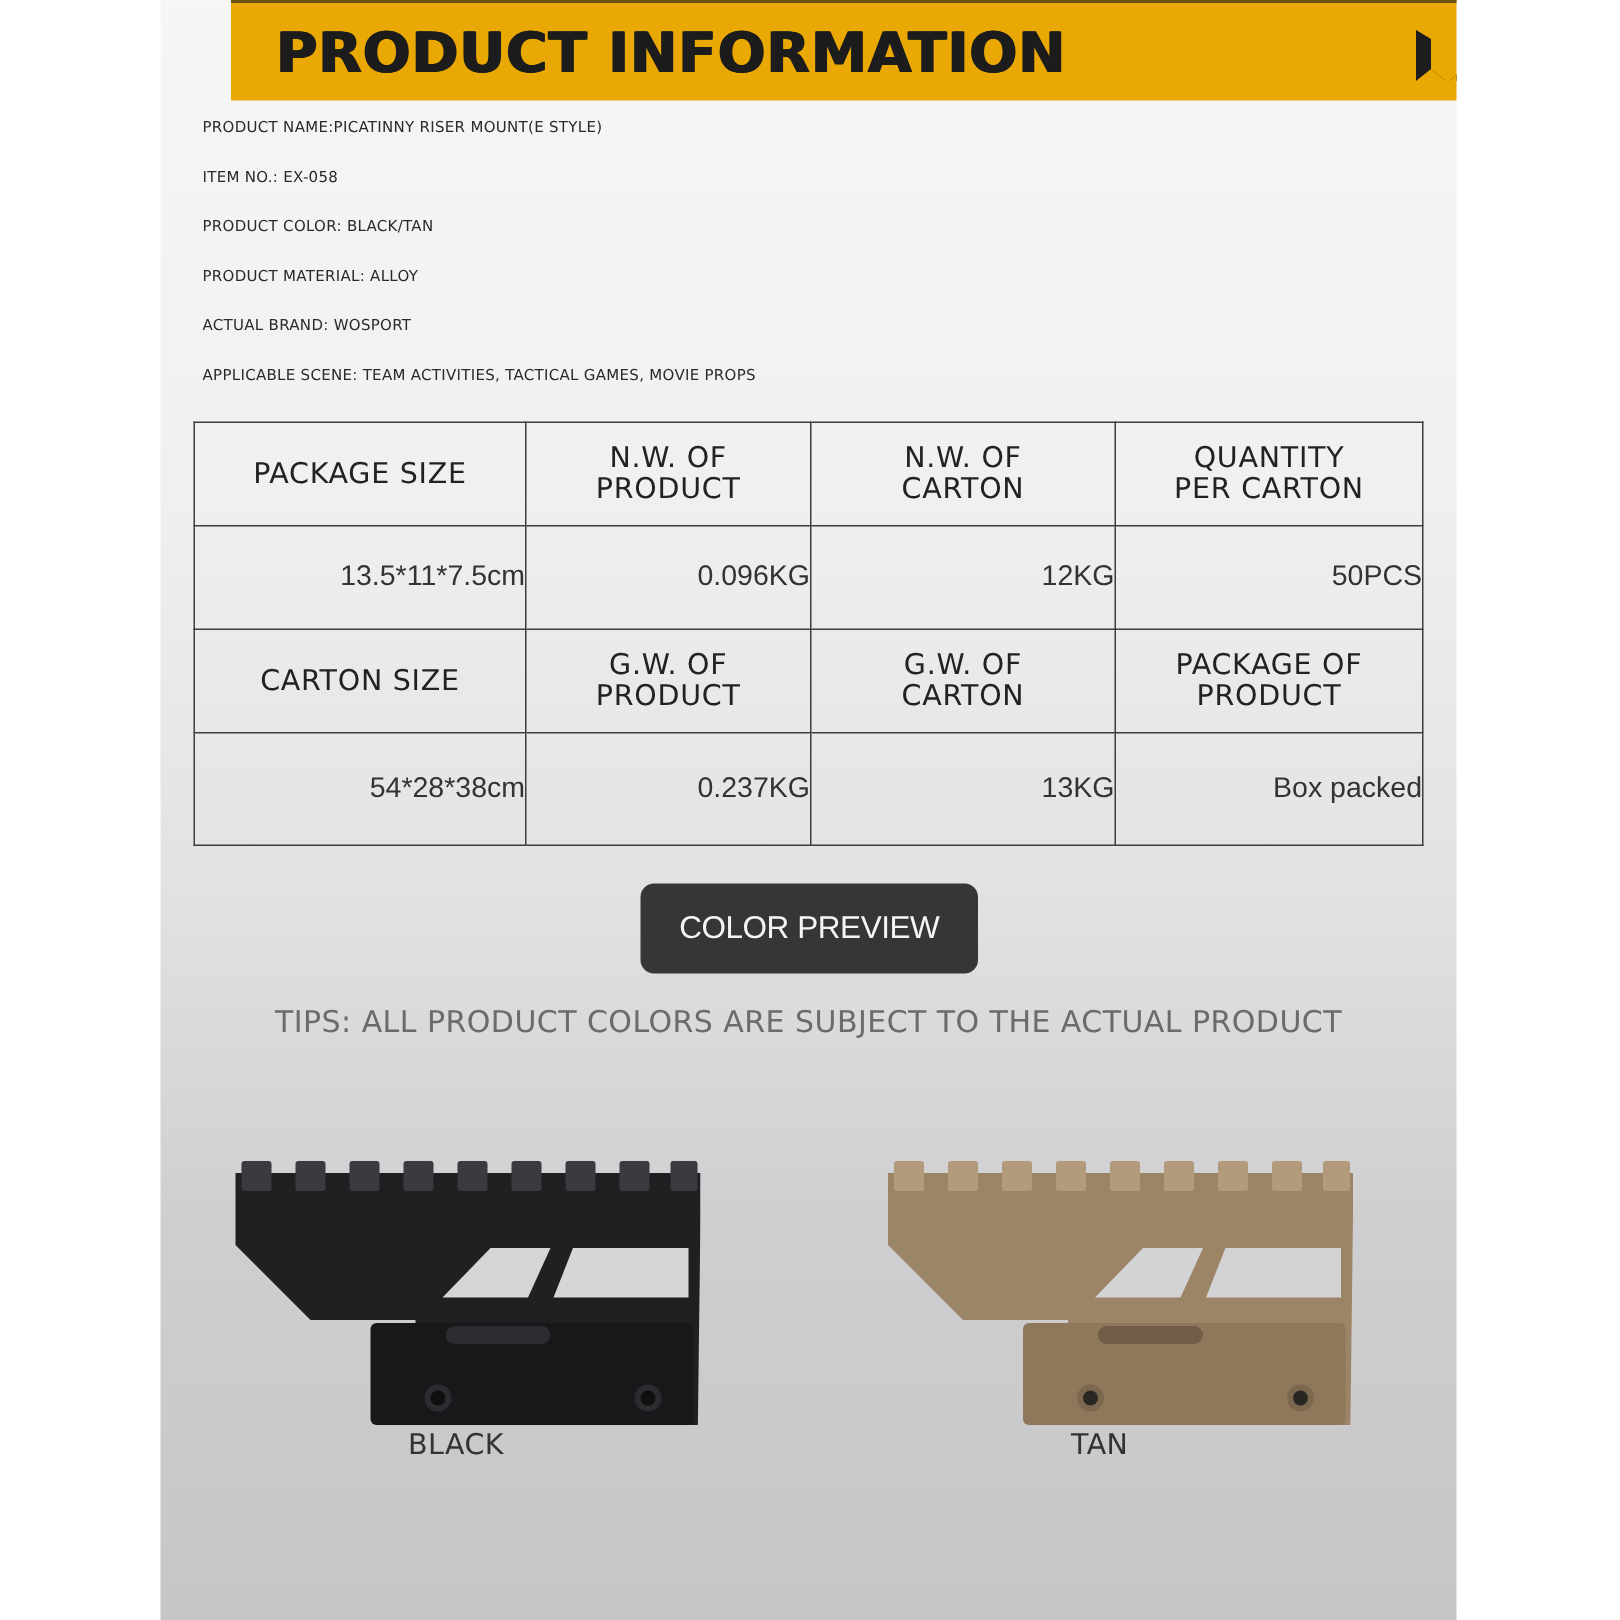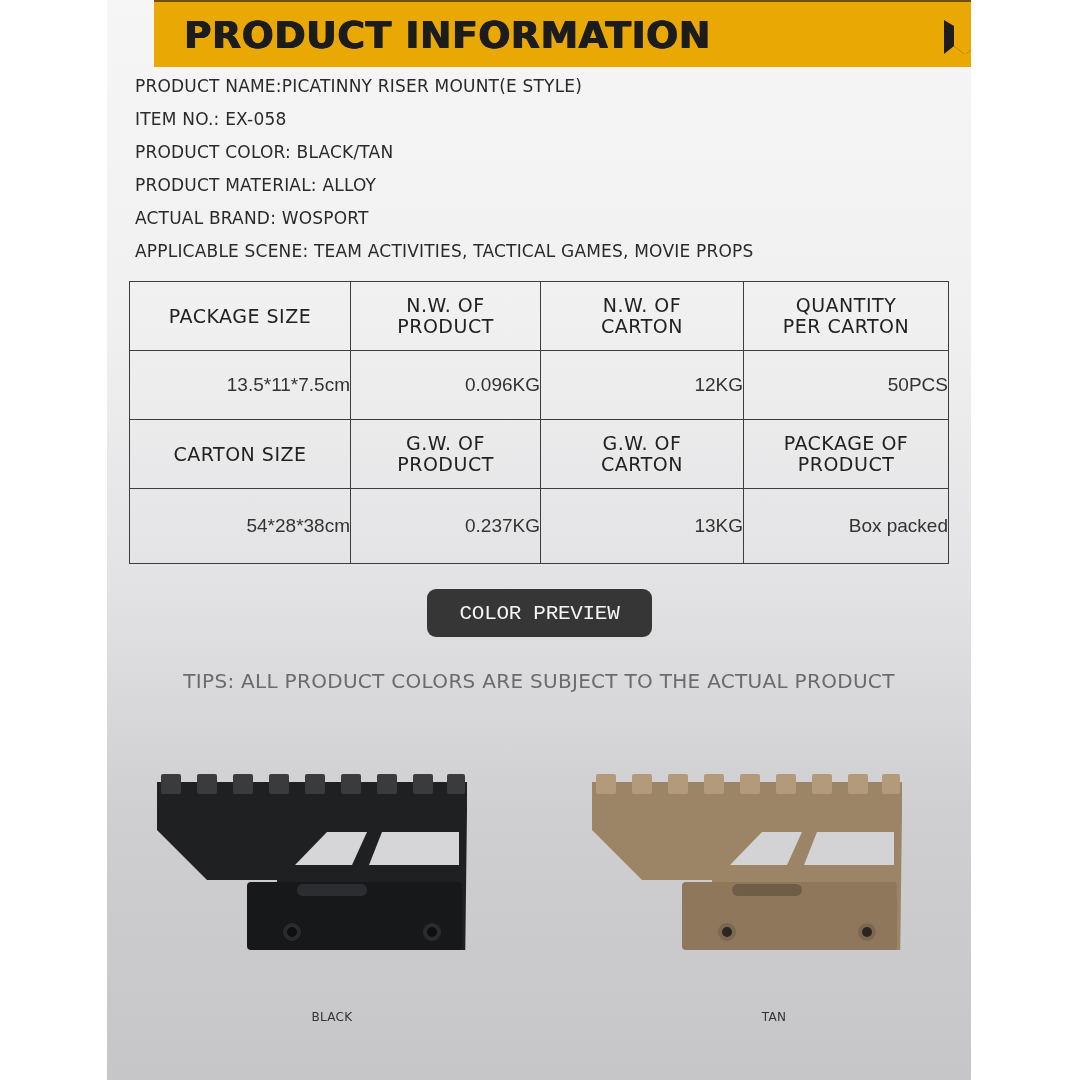--- a/index.html
+++ b/index.html
@@ -19,55 +19,55 @@
     position: absolute; left: 30px; top: 12px;
     font-family: "DejaVu Sans", sans-serif; font-weight: 900; font-size: 37px;
     letter-spacing: 0.5px; color: #1c1c1c; transform: scaleX(1.02); transform-origin: left;
     text-shadow: 0.6px 0 0 #1c1c1c, -0.6px 0 0 #1c1c1c;
   }
   .logo { position: absolute; left: 788px; top: 14px; width: 46px; height: 40px; }
 
   .info { position: absolute; left: 28px; top: 76px; }
   .info-line {
     height: 33px; line-height: 20px;
-    font-family: "DejaVu Sans", sans-serif; font-size: 17px; color: #2a2a2a; letter-spacing: 0.2px;
+    font-family: "DejaVu Sans", sans-serif; font-size: 10px; color: #2a2a2a; letter-spacing: 0.2px;
     white-space: nowrap;
   }
 
   .spec-table {
     position: absolute; left: 22px; top: 281px;
     border-collapse: collapse; table-layout: fixed;
     width: 819px;
   }
   .spec-table td {
     border: 1.5px solid #3d3d3d; text-align: center; vertical-align: middle;
     color: #222; padding: 0;
   }
   .spec-table tr.hdr td { height: 69px; font-family: "DejaVu Sans", sans-serif; font-size: 19px; line-height: 21px; letter-spacing: 0.5px; }
   .spec-table tr.val td { height: 69px; font-family: "Liberation Sans", sans-serif; font-size: 19px; color: #333; text-align: right; }
   .spec-table tr.val2 td { height: 75px; }
   .hdr-line { display: block; }
 
   .preview-btn {
-    position: absolute; left: 320px; top: 589px; width: 225px; height: 48px;
+    position: absolute; left: 320px; top: 589px; width: 225px; height: 60px;
     background: #363636; border-radius: 9px; color: #f5f5f5;
-    font-family: Liberation Mono, monospace; font-size: 21px; letter-spacing: -0.3px;
+    font-family: Liberation Sans, sans-serif; font-size: 21px; letter-spacing: -0.3px;
     display: flex; align-items: center; justify-content: center;
   }
   .tips {
     position: absolute; left: 0; width: 864px; top: 669px; text-align: center;
     font-family: "DejaVu Sans", sans-serif; font-size: 20px; color: #6b6b6d; letter-spacing: 0.3px;
   }
 
   .product { position: absolute; top: 770px; width: 320px; height: 180px; }
   .product.black { left: 40px; }
   .product.tan { left: 475px; }
   .caption {
-    position: absolute; top: 1010px; font-family: "DejaVu Sans", sans-serif;
-    font-size: 12px; color: #333; letter-spacing: 0.3px; text-align: center; width: 120px;
+    position: absolute; top: 952px; font-family: "DejaVu Sans", sans-serif;
+    font-size: 19px; color: #333; letter-spacing: 0.3px; width: 120px;
   }
   .caption.black { left: 165px; }
   .caption.tan { left: 607px; }
 </style>
 </head>
 <body>
 
 <div class="panel">
 
   <div class="header">

